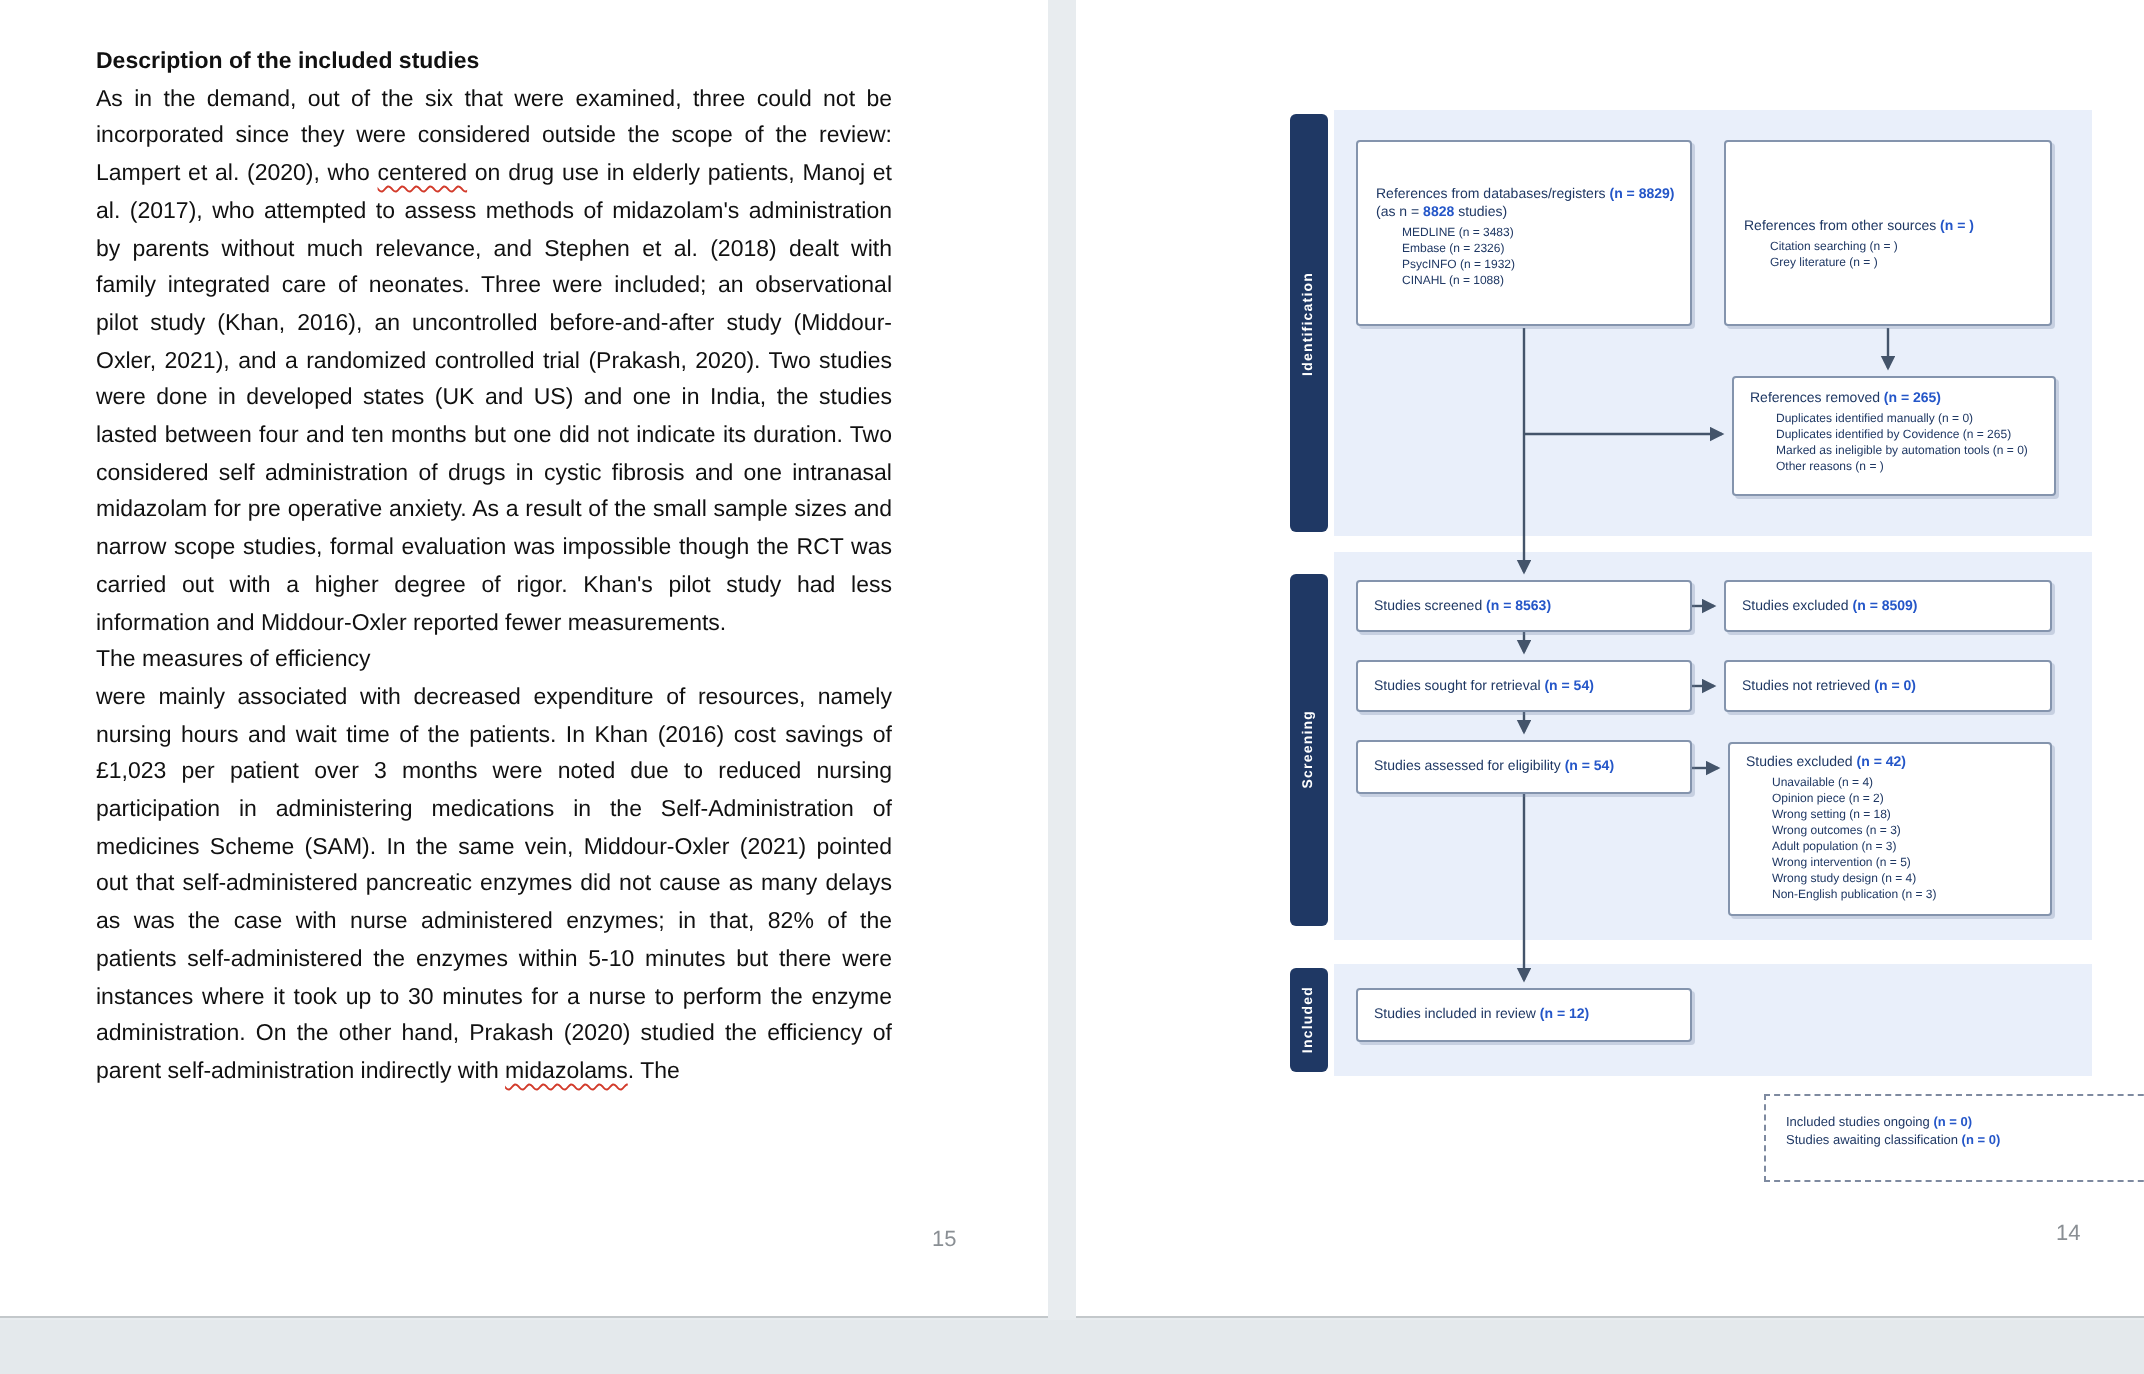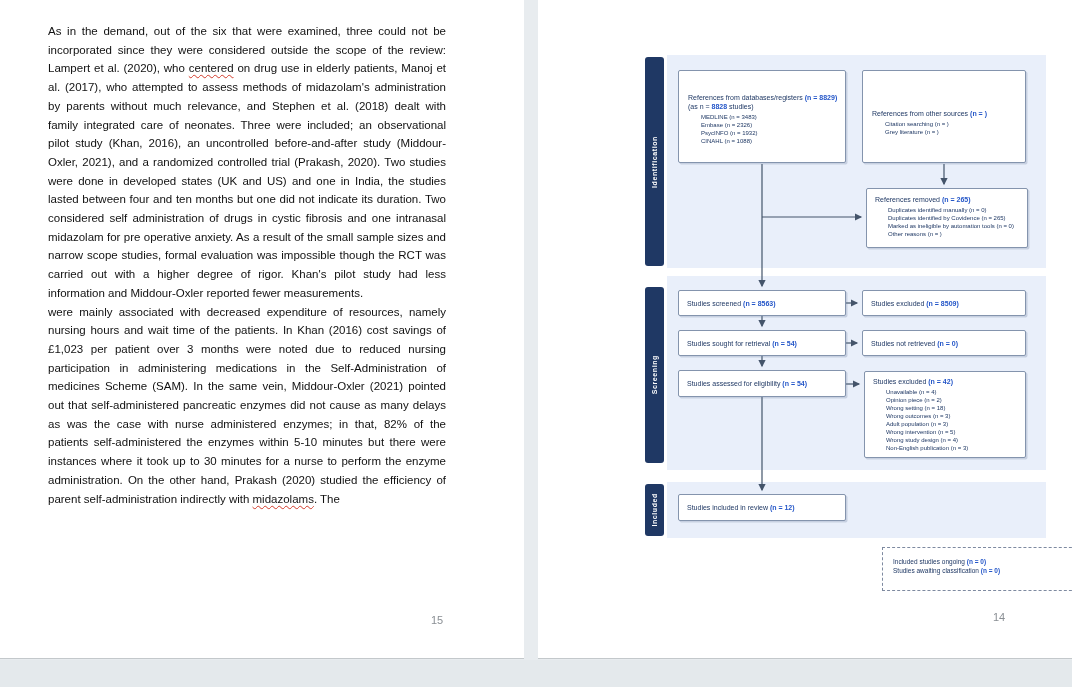--- a/index.html
+++ b/index.html
@@ -12,21 +12,21 @@
   .page-right { left:538px; width:534px; overflow:hidden; }
   .footer-strip { position:absolute; left:0; top:660px; width:1072px; height:27px; background:#e4e9ec; }
 
   
   .doc-text { position:absolute; left:48px; top:22px; width:398px;
               font-size:11.5px; line-height:18.7px; color:#111; text-align:justify; }
   .doc-text .p { text-align:justify; }
   .doc-text .p.bold { font-weight:bold; text-align:left; }
   .sq { text-decoration:underline; text-decoration-style:wavy; text-decoration-color:#d23a2a; text-decoration-thickness:1px; text-underline-offset:2px; }
   .ul { text-decoration-color:#33466b; text-underline-offset:2px; }
-  .page-num { position:absolute; color:#8a8f94; font-size:11px; }
+  .page-num { position:absolute; color:#8a8f94; font-size:11px;margin-left:35px; }
   .page-num.left  { left:431px; top:614px; }
   .page-num.right { left:455px; top:611px; }
 
   
   .diagram { position:absolute; inset:0; }
   .band-panel { position:absolute; left:129px; width:379px; background:#e9effa; }
   .panel-identification { top:55px; height:213px; }
   .panel-screening      { top:276px; height:194px; }
   .panel-included       { top:482px; height:56px; }
 
@@ -63,21 +63,23 @@
   .box-dashed .dline { font-size:6.5px; line-height:9px; color:#1f3864; }
   .box-dashed .n { color:#2456c8; font-weight:bold; }
 
   svg.arrows { position:absolute; left:0; top:0; pointer-events:none; }
 </style>
 </head>
 <body>
 
 <div class="page page-left">
   <div class="doc-text" id="doc-text">
+      <div class="p bold"><span>Description of the included studies</span></div>
       <div class="p"><span>As in the demand, out of the six that were examined, three could not be incorporated since they were considered outside the scope of the review: Lampert et al. (2020), who </span><span class="sq">centered</span><span> on drug use in elderly patients, Manoj et al. (2017), who attempted to assess methods of midazolam's administration by parents without much relevance, and Stephen et al. (2018) dealt with family integrated care of neonates. Three were included; an observational pilot study (Khan, 2016), an uncontrolled before-and-after study (Middour-Oxler, 2021), and a randomized controlled trial (Prakash, 2020). Two studies were done in developed states (UK and US) and one in India, the studies lasted between four and ten months but one did not indicate its duration. Two considered </span><span class="ul">self administration</span><span> of drugs in cystic fibrosis and one intranasal midazolam for </span><span class="ul">pre operative</span><span> anxiety. As a result of the small sample sizes and narrow scope studies, formal evaluation was impossible though the RCT was carried out with a higher degree of rigor. Khan's pilot study had less information and Middour-Oxler reported fewer measurements.</span></div>
+      <div class="p"><span>The measures of efficiency</span></div>
       <div class="p"><span>were mainly associated with decreased expenditure of resources, namely nursing hours and wait time of the patients. In Khan (2016) cost savings of £1,023 per patient over 3 months were noted due to reduced nursing participation in administering medications in the Self-Administration of medicines Scheme (SAM). In the same vein, Middour-Oxler (2021) pointed out that self-administered pancreatic enzymes did not cause as many delays as was the case with nurse administered enzymes; in that, 82% of the patients self-administered the enzymes within 5-10 minutes but there were instances where it took up to 30 minutes for a nurse to perform the enzyme administration. On the other hand, Prakash (2020) studied the efficiency of parent self-administration indirectly with </span><span class="sq">midazolams</span><span>. The</span></div>
     </div>
   <div class="page-num left">15</div>
 </div>
 
 <div class="page page-right">
   <div class="diagram">
 
     <div class="band-panel panel-identification"></div>
     <div class="band-panel panel-screening"></div>

